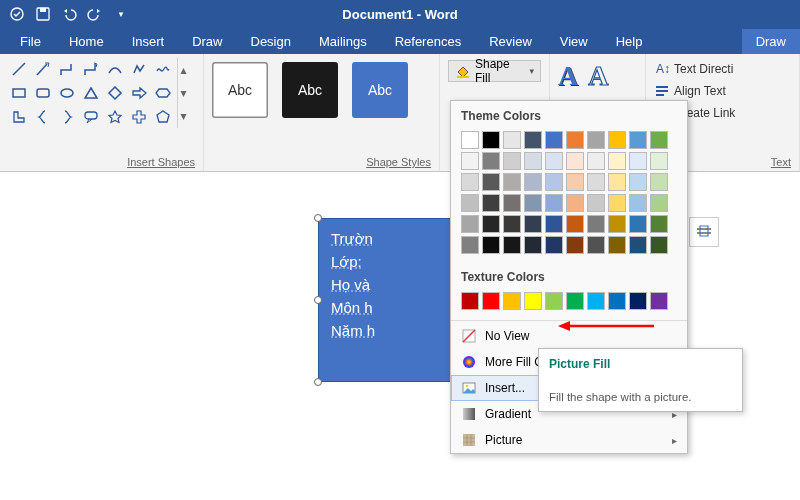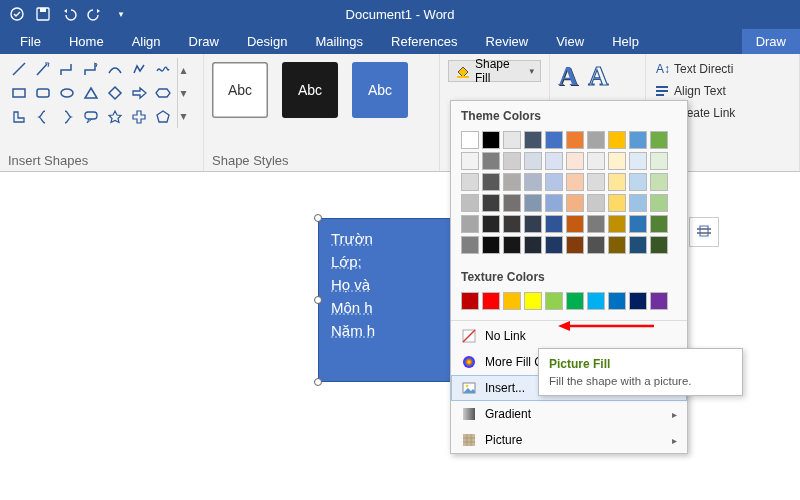--- a/index.html
+++ b/index.html
@@ -2,31 +2,31 @@
 <html><head>
 <meta charset="utf-8">
 <style>
   * { margin:0; padding:0; box-sizing:border-box; font-family:"Segoe UI",Arial,sans-serif; font-size:12px; }
   body { background:#f5f5f5; width:800px; height:500px; overflow:hidden; position:relative; }
 
   
   .titlebar { background:#2b579a; height:28px; display:flex; align-items:center; color:#fff; position:relative; }
   .qa { display:flex; align-items:center; gap:8px; padding-left:8px; }
   .qa-icon { width:18px; height:18px; display:flex; align-items:center; justify-content:center; }
-  .title { position:absolute; left:50%; transform:translateX(-50%); font-size:13px; white-space:nowrap; }
+  .title { position:absolute; left:50%; transform:translateX(-50%); font-size:13px; white-space:nowrap;font-weight:bold; }
 
   
   .tabs { background:#2b579a; height:26px; display:flex; align-items:flex-end; padding-left:6px; }
   .tab { color:#fff; padding:5px 14px; cursor:pointer; font-size:13px; }
   .tab.context { background:#4472c4; margin-left:auto; }
 
   
   .ribbon { background:#f3f3f3; height:118px; display:flex; border-bottom:1px solid #c5c5c5; }
   .group { border-right:1px solid #e0e0e0; display:flex; flex-direction:column; justify-content:space-between; padding:4px 8px 0 8px; }
-  .group-label { text-align:left; color:#666; font-size:13px; padding:3px 0; }
+  .group-label { text-align:right; color:#666; font-size:11px; padding:3px 0;text-decoration:underline; }
 
   
   .shape-gallery { display:grid; grid-template-columns:repeat(7,22px); grid-template-rows:repeat(3,22px); gap:2px; }
   .shape-gallery .sh { width:22px; height:22px; display:flex; align-items:center; justify-content:center; color:#2b579a; }
   .gallery-more { width:12px; display:flex; flex-direction:column; border-left:1px solid #d0d0d0; margin-left:3px; }
   .gallery-more span { flex:1; display:flex; align-items:center; justify-content:center; color:#666; }
 
   .shapes-wrap { display:flex; }
 
   
@@ -73,21 +73,21 @@
   .swatch-grid { display:grid; grid-template-columns:repeat(10,18px); gap:3px; padding:4px 10px 8px 10px; }
   .sw { width:18px; height:18px; border:1px solid #bbb; }
   .dd-item { display:flex; align-items:center; gap:8px; padding:5px 10px; cursor:pointer; }
   .dd-item:hover, .dd-item.hover { background:#e6eef9; border:1px solid #a3c0e8; padding:4px 9px; }
   .dd-item .ic { width:16px; height:16px; display:flex; align-items:center; justify-content:center; }
   .dd-item .arrow { margin-left:auto; color:#666; font-size:10px; }
   .dd-sep { height:1px; background:#ddd; margin:2px 0; }
 
   
   .tooltip { position:absolute; left:538px; top:348px; width:205px; background:#fff; border:1px solid #bbb; box-shadow:2px 2px 6px rgba(0,0,0,.2); padding:8px 10px; z-index:30; }
-  .tooltip .tt-title { font-weight:600; margin-bottom:4px; color:#4d7c0f; }
+  .tooltip .tt-title { font-weight:600; margin-bottom:20px; color:#0f766e; }
   .tooltip .tt-body { color:#555; font-size:11.5px; }
 
   .red-arrow { position:absolute; left:556px; top:318px; z-index:25; }
 
 </style>
 </head>
 <body>
 
 <div class="titlebar">
   <div class="qa">
@@ -116,21 +116,21 @@
         </svg>
     </span>
     <span class="qa-icon" style="font-size:9px;color:#fff">▾</span>
   </div>
   <div class="title">Document1 - Word</div>
 </div>
 
 <div class="tabs">
   <div class="tab">File</div>
   <div class="tab">Home</div>
-  <div class="tab">Align</div>
+  <div class="tab">Insert</div>
   <div class="tab">Draw</div>
   <div class="tab">Design</div>
   <div class="tab">Mailings</div>
   <div class="tab">References</div>
   <div class="tab">Review</div>
   <div class="tab">View</div>
   <div class="tab">Help</div>
   <div class="tab context">Draw</div>
 </div>
 
@@ -438,21 +438,21 @@
       <div class="sw" style="background: rgb(112, 48, 160);"></div>
     </div>
   <div class="dd-sep"></div>
   <div class="dd-item">
     <span class="ic">
         <svg width="14" height="14">
           <rect x="1" y="1" width="12" height="12" fill="#fff" stroke="#aaa"></rect>
           <line x1="1" y1="13" x2="13" y2="1" stroke="#d33" stroke-width="1.5"></line>
         </svg>
       </span>
-    <span>No Link</span>
+    <span>No View</span>
   </div>
   <div class="dd-item">
     <span class="ic">
         <svg width="14" height="14">
           <circle cx="7" cy="7" r="6" fill="url(#g)"></circle>
           <defs>
             <radialGradient id="g">
               <stop offset="0" stop-color="#ff0"></stop>
               <stop offset=".4" stop-color="#f60"></stop>
               <stop offset=".7" stop-color="#06f"></stop>

